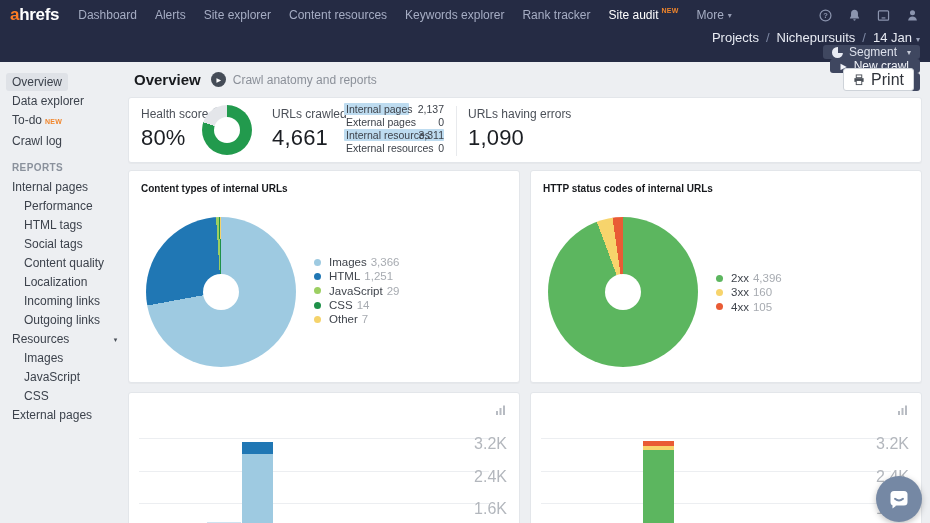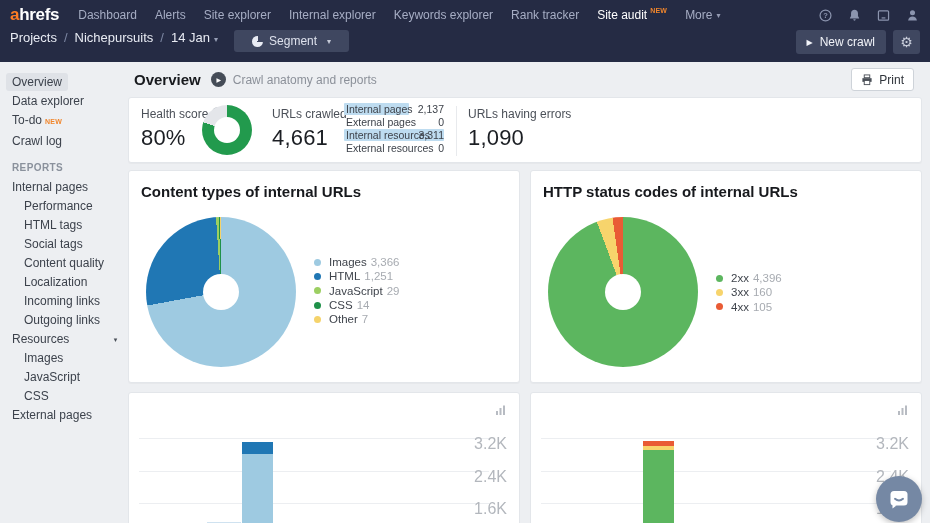--- a/index.html
+++ b/index.html
@@ -13,27 +13,27 @@
   .logo .logo-a{color:#fe7d25;}
   .topnav-menu{display:flex;align-items:center;margin-left:10px;}
   .nav-item{color:#a6adc4;font-size:12px;padding:0 9px;display:flex;align-items:flex-start;cursor:pointer;white-space:nowrap;}
   .nav-item.active{color:#fff;}
   .badge-new{color:#f1862c;font-size:7px;font-weight:700;margin-left:3px;margin-top:-1px;letter-spacing:.2px;}
   .caret{font-size:8px;margin-left:4px;align-self:center;opacity:.85;}
   .topnav-icons{margin-left:auto;display:flex;align-items:center;gap:14px;}
   .topnav-icons .icn{width:15px;height:15px;display:block;cursor:pointer;}
 
   
-  .subnav{height:32px;background:#252b44;display:flex;align-items:flex-start;padding:0 10px;}
+  .subnav{height:32px;background:#252b44;display:flex;align-items:flex-end;padding:0 10px;flex-direction:column;}
   .crumb{color:#e8ebf3;font-size:13px;cursor:pointer;white-space:nowrap;}
   .crumb-sep{color:#7d87a3;font-size:13px;margin:0 7px;}
   .crumb .caret{color:#aab2c9;}
   .darkbtn{background:#3f4760;border-radius:3px;display:flex;align-items:center;color:#dde1ec;
     font-size:12px;cursor:pointer;border:none;}
-  .segment-btn{height:22px;padding:0 18px;gap:6px;margin-left:16px;}
+  .segment-btn{height:22px;padding:0 9px;gap:6px;margin-left:16px;}
   .pie-glyph{width:11px;height:11px;border-radius:50%;background:conic-gradient(from 4deg,transparent 0 86deg,#e8ebf3 90deg 360deg);}
   .newcrawl-btn{margin-left:auto;height:24px;padding:0 11px;gap:7px;color:#f2f4f9;}
   .play-glyph{font-size:8px;color:#f2f4f9;}
   .gear-btn{width:27px;height:24px;justify-content:center;margin-left:7px;font-size:14px;color:#c8cdda;}
 
   
   .content{display:flex;height:461px;}
   .sidebar{width:120px;flex-shrink:0;padding-top:11px;}
   .side-item{font-size:12px;color:#3c424c;margin:0 0 1px 6px;padding:2px 6px;border-radius:3px;
     position:relative;cursor:pointer;line-height:14px;white-space:nowrap;width:fit-content;}
@@ -42,29 +42,29 @@
   .side-header{font-size:10px;font-weight:700;color:#8a919c;letter-spacing:.4px;margin:12px 0 5px 12px;}
   .side-caret{position:absolute;right:-42px;top:3px;font-size:7px;color:#4a5058;}
 
   .main{flex:1;overflow:hidden;padding:0 8px;}
   .overview-row{height:35px;display:flex;align-items:center;padding:0 6px;}
   .ov-title{font-size:15px;font-weight:700;color:#17191d;}
   .play-circle{width:15px;height:15px;border-radius:50%;background:#454c57;color:#fff;font-size:6px;
     display:flex;align-items:center;justify-content:center;margin-left:10px;cursor:pointer;padding-left:1px;}
   .ov-sub{color:#8b9099;font-size:12px;margin-left:7px;}
   .print-btn{margin-left:auto;margin-right:2px;background:#fff;border:1px solid #ced3d9;border-radius:3px;
-    height:23px;padding:0 9px;font-size:12px;color:#30343b;display:flex;align-items:center;gap:6px;cursor:pointer;}
+    height:23px;padding:0 9px;font-size:16px;color:#30343b;display:flex;align-items:center;gap:6px;cursor:pointer;}
 
   .card{background:#fff;border:1px solid #e3e6ea;border-radius:3px;position:relative;box-shadow:0 1px 1px rgba(20,30,40,.03);}
   .stats-card{height:66px;margin-bottom:7px;}
   .cards-row{display:flex;gap:10px;}
   .row2{margin-bottom:9px;}
   .chart-card{width:392px;height:213px;overflow:hidden;}
   .depth-card{width:392px;height:170px;overflow:hidden;}
-  .card-title{position:absolute;left:12px;top:12px;font-size:15px;font-weight:700;color:#17191d;}
+  .card-title{position:absolute;left:12px;top:12px;font-size:10px;font-weight:700;color:#17191d;}
 
   
   .stat-group{position:absolute;top:9px;}
   .group-label{font-size:12px;color:#4b5058;display:flex;align-items:flex-start;gap:4px;}
   .info-q{width:11px;height:11px;border-radius:50%;background:#c3c8cf;color:#fff;font-size:8px;font-weight:700;
     display:inline-flex;align-items:center;justify-content:center;cursor:pointer;}
   .group-value{font-size:22px;color:#1b1e23;margin-top:4px;letter-spacing:.2px;}
   .health-donut{position:absolute;left:73px;top:7px;width:50px;height:50px;border-radius:50%;}
   .donut-hole{position:absolute;background:#fff;border-radius:50%;}
   .health-donut .donut-hole{left:12px;top:12px;right:12px;bottom:12px;}
@@ -104,21 +104,21 @@
         <div class="nav-item">
           <span>Dashboard</span>
         </div>
         <div class="nav-item">
           <span>Alerts</span>
         </div>
         <div class="nav-item">
           <span>Site explorer</span>
         </div>
         <div class="nav-item">
-          <span>Internal explorer</span>
+          <span>Content resources</span>
         </div>
         <div class="nav-item">
           <span>Keywords explorer</span>
         </div>
         <div class="nav-item">
           <span>Rank tracker</span>
         </div>
         <div class="nav-item active">
           <span>Site audit</span>
           <span class="badge-new">NEW</span>

